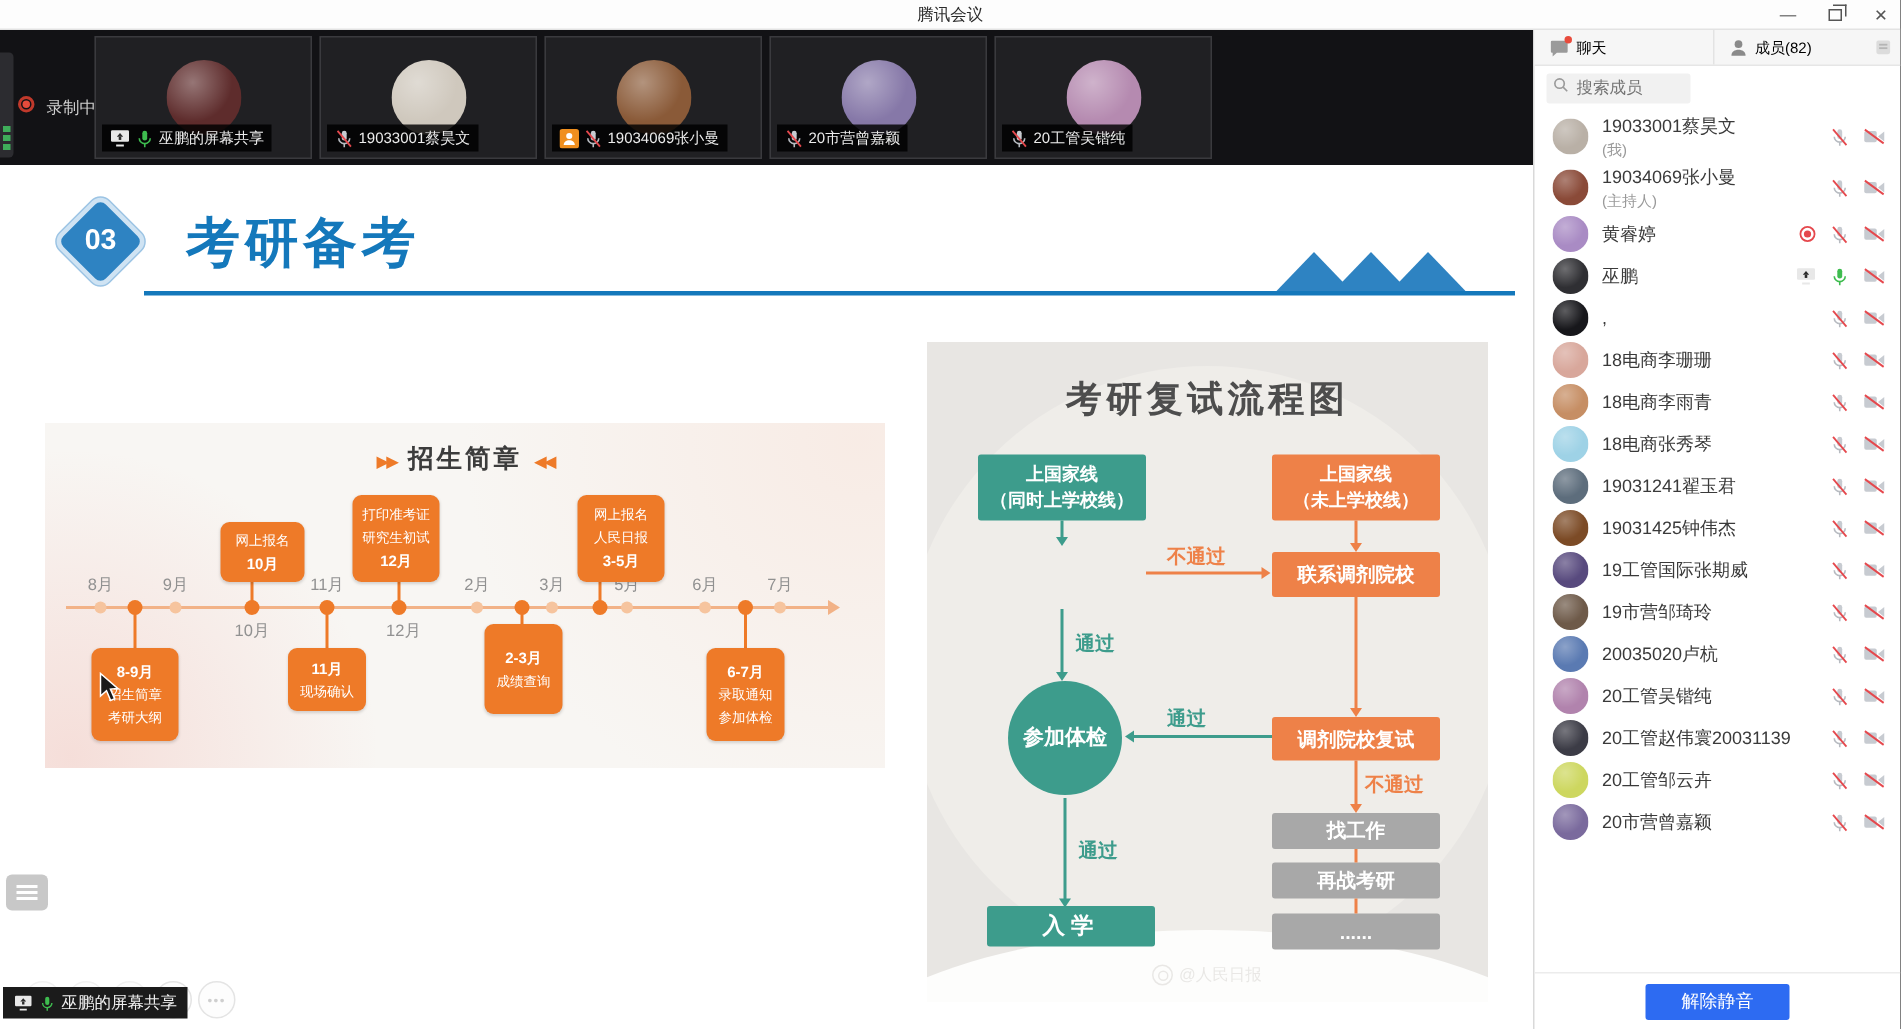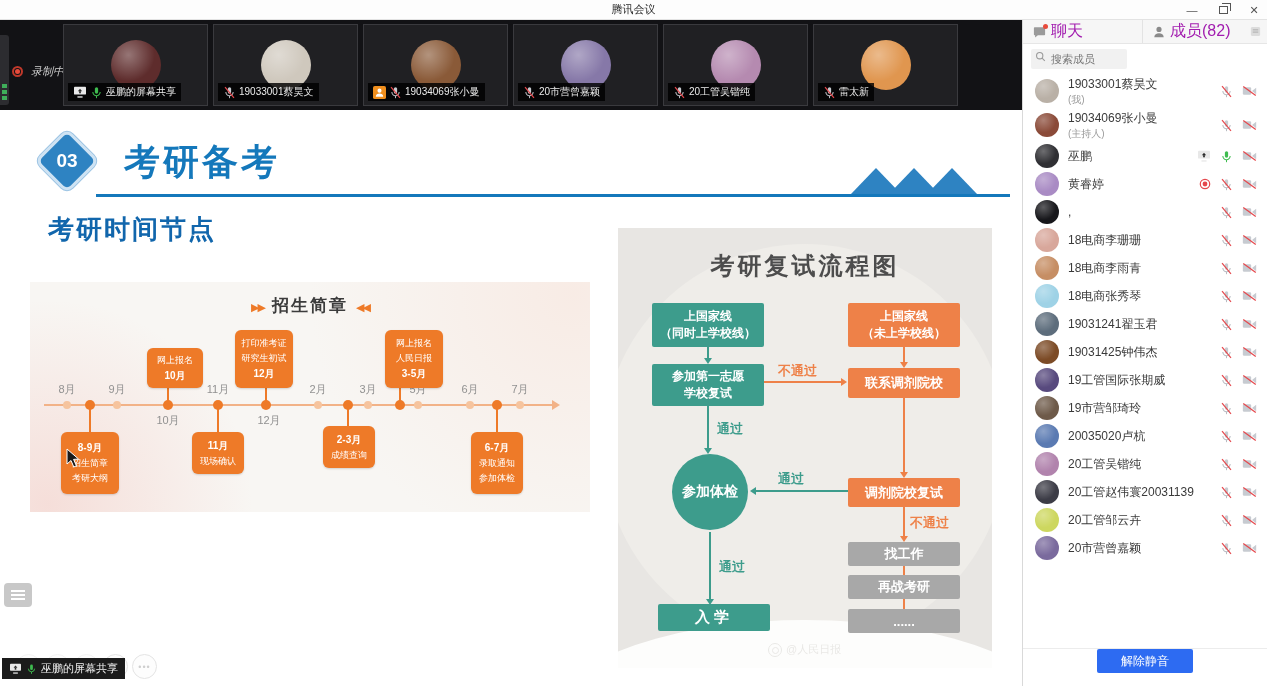--- a/index.html
+++ b/index.html
@@ -8,21 +8,21 @@
 
   
   .titlebar{position:absolute;left:0;top:0;width:1267px;height:20px;background:#fdfdfd;border-bottom:1px solid #e3e3e3;display:flex;align-items:center;justify-content:center;font-size:11px;color:#2b2b2b;}
   .win-controls{position:absolute;right:6px;top:0;height:20px;display:flex;align-items:center;gap:17px;color:#555;}
   .wc{width:14px;height:14px;display:flex;align-items:center;justify-content:center;font-size:11px;cursor:default;}
   .wc-restore{position:relative;width:9px;height:8px;border:1px solid #555;background:#fdfdfd;}
   .wc-restore::before{content:'';position:absolute;left:2px;top:-4px;width:8px;height:7px;border:1px solid #555;border-bottom:none;border-left:none;}
 
   
   .strip{position:absolute;left:0;top:20px;width:1022px;height:90px;background:#121215;}
-  .rec{position:absolute;left:12px;top:44px;display:flex;align-items:center;gap:8px;color:#cfcfcf;font-size:11px;font-style:italic;}
+  .rec{position:absolute;left:12px;top:44px;display:flex;align-items:flex-start;gap:8px;color:#cfcfcf;font-size:11px;}
   .rec-dot{width:11px;height:11px;border-radius:50%;border:2px solid #c0392b;display:flex;align-items:center;justify-content:center;}
   .rec-dot::after{content:'';width:5px;height:5px;border-radius:50%;background:#e74c3c;}
   .edge-widget{position:absolute;left:0;top:15px;width:9px;height:70px;background:#2c2c30;border-radius:0 3px 3px 0;}
   .edge-widget::after{content:'';position:absolute;left:2px;bottom:5px;width:5px;height:16px;background:linear-gradient(to top,#3fae5a 0 4px,#2c2c30 4px 6px,#3fae5a 6px 10px,#2c2c30 10px 12px,#3fae5a 12px 16px);}
   .tiles{position:absolute;left:63px;top:4px;display:flex;gap:5px;}
   .tile{position:relative;width:145px;height:82px;background:#202023;border:1px solid #3a3a3e;display:flex;align-items:center;justify-content:center;}
   .tile-avatar{width:50px;height:50px;border-radius:50%;}
   .tile-label{position:absolute;left:4px;bottom:4px;display:flex;align-items:center;gap:3px;background:rgba(0,0,0,.82);color:#ececec;font-size:10px;padding:2px 5px;white-space:nowrap;}
   .ic{display:inline-flex;align-items:center;}
 
@@ -83,21 +83,21 @@
   
   .fab-list{position:absolute;left:4px;top:473px;width:28px;height:24px;background:rgba(190,190,190,.85);border-radius:4px;display:flex;align-items:center;justify-content:center;}
   .fab-list::after{content:'';width:14px;height:10px;background:linear-gradient(#fff 0 2px,transparent 2px 4px,#fff 4px 6px,transparent 6px 8px,#fff 8px 10px);}
   .float-circles{position:absolute;left:16px;top:544px;display:flex;gap:4px;}
   .fcirc{width:25px;height:25px;border-radius:50%;border:1px solid #e4e4e4;background:#fdfdfd;display:flex;align-items:center;justify-content:center;color:#cfcfcf;}
   .fcirc.dim{opacity:.5;}
   .share-tag{position:absolute;left:2px;top:548px;display:flex;align-items:center;gap:4px;background:#1b1b1b;color:#f0f0f0;font-size:11px;padding:3px 7px;}
 
   
   .panel{position:absolute;left:1022px;top:20px;width:245px;height:666px;background:#fff;border-left:1px solid #d9d9d9;}
-  .tabbar{position:absolute;left:0;top:0;width:100%;height:24px;background:#f6f6f6;border-bottom:1px solid #e6e6e6;display:flex;align-items:center;font-size:16px;color:#a21caf;}
+  .tabbar{position:absolute;left:0;top:0;width:100%;height:24px;background:#f6f6f6;border-bottom:1px solid #e6e6e6;display:flex;align-items:center;font-size:10px;color:#000000;}
   .tab{display:flex;align-items:center;gap:5px;height:100%;padding:0 10px;cursor:default;}
   .tab-chat{width:120px;border-right:1px solid #e3e3e3;position:relative;}
   .tab-members{flex:1;}
   .tab-extra{width:24px;display:flex;align-items:center;justify-content:center;}
   .bubble-dot{position:absolute;left:20px;top:4px;width:5px;height:5px;border-radius:50%;background:#e84b3c;}
   .searchrow{position:absolute;left:0;top:24px;width:100%;height:30px;display:flex;align-items:center;padding:0 8px;}
   .search{width:96px;height:20px;background:#f1f1f1;border:none;border-radius:2px;font-size:11px;color:#444;padding:0 4px 0 20px;outline:none;}
   .search-ic{position:absolute;left:12px;top:31px;}
   .toast{position:absolute;left:105px;top:17px;width:140px;height:25px;background:#3c3c3c;border-radius:3px 0 0 3px;display:flex;align-items:center;gap:6px;padding:0 6px;color:#eaeaea;font-size:11px;z-index:5;}
   .toast-logo{margin-left:auto;position:relative;width:26px;height:16px;opacity:.8;}
@@ -105,21 +105,21 @@
   .toast-logo::before{left:2px;background:#4d4d4d;}
   .toast-logo::after{left:10px;background:#585858;}
   .mlist{position:absolute;left:0;top:54px;width:100%;height:574px;overflow:hidden;}
   .m-row{display:flex;align-items:center;height:28px;padding:0 10px 0 12px;}
   .m-row.two{height:34px;}
   .m-avatar{width:24px;height:24px;border-radius:50%;flex:none;margin-right:9px;display:flex;align-items:center;justify-content:center;color:#fff;font-size:8px;}
   .m-names{min-width:0;}
   .m-name{font-size:12px;color:#3a3a3a;white-space:nowrap;overflow:hidden;}
   .m-sub{font-size:10px;color:#9a9a9a;}
   .m-icons{margin-left:auto;display:flex;align-items:center;gap:9px;}
-  .pfooter{position:absolute;left:0;bottom:0;width:100%;height:38px;border-top:1px solid #ececec;display:flex;align-items:flex-start;justify-content:center;}
+  .pfooter{position:absolute;left:0;bottom:0;width:100%;height:38px;border-top:1px solid #ececec;display:flex;align-items:center;justify-content:center;}
   .unmute-btn{width:96px;height:24px;background:#2d6bf2;color:#fff;font-size:12px;border:none;border-radius:2px;cursor:pointer;font-family:inherit;}
 
   .cursor{position:absolute;left:66px;top:338px;z-index:9;}
 </style>
 </head>
 <body>
 
 <div class="app">
 
   <div class="titlebar">
@@ -217,49 +217,34 @@
               <svg width="13" height="13" viewBox="0 0 16 16">
                 <rect x="6" y="1.5" width="4" height="8" rx="2" fill="#c7cbd1"></rect>
                 <path d="M3.5 7.5a4.5 4.5 0 0 0 9 0" fill="none" stroke="#b7bbc1" stroke-width="1.3"></path>
                 <line x1="8" y1="12.3" x2="8" y2="15" stroke="#b7bbc1" stroke-width="1.3"></line>
                 <line x1="2.5" y1="1.5" x2="13.5" y2="14.5" stroke="#e5484d" stroke-width="1.5"></line>
               </svg>
             </span>
             <span>20工管吴锴纯</span>
        </div>
      </div>
-        <div class="tile">
-       <div class="tile-avatar" style="background:radial-gradient(circle at 35% 30%, rgba(255,255,255,.35), transparent 55%), #e0964f"></div>
-       <div class="tile-label">
-         <span class="ic">
-              <svg width="13" height="13" viewBox="0 0 16 16">
-                <rect x="6" y="1.5" width="4" height="8" rx="2" fill="#c7cbd1"></rect>
-                <path d="M3.5 7.5a4.5 4.5 0 0 0 9 0" fill="none" stroke="#b7bbc1" stroke-width="1.3"></path>
-                <line x1="8" y1="12.3" x2="8" y2="15" stroke="#b7bbc1" stroke-width="1.3"></line>
-                <line x1="2.5" y1="1.5" x2="13.5" y2="14.5" stroke="#e5484d" stroke-width="1.5"></line>
-              </svg>
-            </span>
-            <span>雷太新</span>
-       </div>
-     </div>
       </div>
   </div>
 
   <div class="slide">
     <div class="diamond">
         <span>03</span>
       </div>
     <div class="slide-title">考研备考</div>
     <div class="title-line"></div>
     <div class="mountains">
         <span class="mt"></span>
         <span class="mt"></span>
         <span class="mt"></span>
       </div>
-    <div class="subheading">考研时间节点</div>
 
     <div class="tl-panel">
       <div class="tl-head">
         <span class="tl-arrows">▶▶</span><span>招生简章</span><span class="tl-arrows">◀◀</span>
       </div>
       <div class="tl-line"></div>
       <div id="timeline">
           <div class="tl-month above" style="left:37px">8月</div>
           <div class="tl-month above" style="left:87px">9月</div>
           <div class="tl-month below" style="left:138px">10月</div>
@@ -306,21 +291,21 @@
        <div class="b">8-9月</div>
             <div class="">招生简章</div>
             <div class="">考研大纲</div>
      </div>
           <div class="tl-conn down" style="left:188px"></div>
      <div class="tl-ev" style="left:162px;top:150px;width:52px;height:42px">
        <div class="b">11月</div>
             <div class="">现场确认</div>
      </div>
           <div class="tl-conn down" style="left:318px"></div>
-     <div class="tl-ev" style="left:293px;top:144px;width:52px;height:42px">
+     <div class="tl-ev" style="left:293px;top:134px;width:52px;height:60px">
        <div class="b">2-3月</div>
             <div class="">成绩查询</div>
      </div>
           <div class="tl-conn down" style="left:467px"></div>
      <div class="tl-ev" style="left:441px;top:150px;width:52px;height:62px">
        <div class="b">6-7月</div>
             <div class="">录取通知</div>
             <div class="">参加体检</div>
      </div>
         </div>
@@ -331,24 +316,20 @@
       <div class="fc-white"></div>
       <div class="fc-title">考研复试流程图</div>
 
       <div class="fc-box fc-green" style="left:34px;top:75px;width:112px;height:44px;font-size:12px;">
         <div>上国家线</div>
           <div>（同时上学校线）</div>
       </div>
       <div class="fc-box fc-orange" style="left:230px;top:75px;width:112px;height:44px;font-size:12px;">
         <div>上国家线</div>
           <div>（未上学校线）</div>
-      </div>
-      <div class="fc-box fc-green" style="left:34px;top:136px;width:112px;height:42px;font-size:12px;">
-        <div>参加第一志愿</div>
-          <div>学校复试</div>
       </div>
       <div class="fc-box fc-orange" style="left:230px;top:140px;width:112px;height:30px;font-size:13px;">
         <div>联系调剂院校</div>
       </div>
       <div class="fc-circle-node" style="left:54px;top:226px;">
           <span>参加体检</span>
         </div>
       <div class="fc-box fc-orange" style="left:230px;top:250px;width:112px;height:29px;font-size:13px;">
         <div>调剂院校复试</div>
       </div>
@@ -497,20 +478,50 @@
             <span class="m-ic ic">
               <svg width="15" height="12" viewBox="0 0 18 14">
                 <rect x="1" y="2.5" width="10" height="9" rx="1.5" fill="#c7cbd1"></rect>
                 <path d="M12 7l5-4v8l-5-4z" fill="#c7cbd1"></path>
                 <line x1="1.5" y1="1.5" x2="16.5" y2="12.5" stroke="#e5484d" stroke-width="1.5"></line>
               </svg>
             </span>
        </div>
      </div>
         <div class="m-row">
+       <div class="m-avatar" style="background:radial-gradient(circle at 35% 30%, rgba(255,255,255,.3), transparent 55%), #a98bc4"></div>
+       <div class="m-names">
+         <div class="m-name">黄睿婷</div>
+
+       </div>
+       <div class="m-icons">
+         <span class="m-ic ic">
+              <svg width="12" height="12" viewBox="0 0 14 14">
+                <circle cx="7" cy="7" r="5.5" fill="none" stroke="#e5484d" stroke-width="1.4"></circle>
+                <circle cx="7" cy="7" r="2.8" fill="#e5484d"></circle>
+              </svg>
+            </span>
+            <span class="m-ic ic">
+              <svg width="13" height="13" viewBox="0 0 16 16">
+                <rect x="6" y="1.5" width="4" height="8" rx="2" fill="#c7cbd1"></rect>
+                <path d="M3.5 7.5a4.5 4.5 0 0 0 9 0" fill="none" stroke="#b7bbc1" stroke-width="1.3"></path>
+                <line x1="8" y1="12.3" x2="8" y2="15" stroke="#b7bbc1" stroke-width="1.3"></line>
+                <line x1="2.5" y1="1.5" x2="13.5" y2="14.5" stroke="#e5484d" stroke-width="1.5"></line>
+              </svg>
+            </span>
+            <span class="m-ic ic">
+              <svg width="15" height="12" viewBox="0 0 18 14">
+                <rect x="1" y="2.5" width="10" height="9" rx="1.5" fill="#c7cbd1"></rect>
+                <path d="M12 7l5-4v8l-5-4z" fill="#c7cbd1"></path>
+                <line x1="1.5" y1="1.5" x2="16.5" y2="12.5" stroke="#e5484d" stroke-width="1.5"></line>
+              </svg>
+            </span>
+       </div>
+     </div>
+        <div class="m-row">
        <div class="m-avatar" style="background:radial-gradient(circle at 35% 30%, rgba(255,255,255,.3), transparent 55%), #2f2f33"></div>
        <div class="m-names">
          <div class="m-name">巫鹏</div>
 
        </div>
        <div class="m-icons">
          <span class="m-ic ic">
               <svg width="14" height="12" viewBox="0 0 16 14">
                 <rect x="1" y="1" width="14" height="9" rx="1" fill="#e8e8e8"></rect>
                 <path d="M8 3.2 10.5 6h-5z" fill="#2a2a2a"></path>
@@ -528,50 +539,20 @@
             <span class="m-ic ic">
               <svg width="15" height="12" viewBox="0 0 18 14">
                 <rect x="1" y="2.5" width="10" height="9" rx="1.5" fill="#c7cbd1"></rect>
                 <path d="M12 7l5-4v8l-5-4z" fill="#c7cbd1"></path>
                 <line x1="1.5" y1="1.5" x2="16.5" y2="12.5" stroke="#e5484d" stroke-width="1.5"></line>
               </svg>
             </span>
        </div>
      </div>
         <div class="m-row">
-       <div class="m-avatar" style="background:radial-gradient(circle at 35% 30%, rgba(255,255,255,.3), transparent 55%), #a98bc4"></div>
-       <div class="m-names">
-         <div class="m-name">黄睿婷</div>
-
-       </div>
-       <div class="m-icons">
-         <span class="m-ic ic">
-              <svg width="12" height="12" viewBox="0 0 14 14">
-                <circle cx="7" cy="7" r="5.5" fill="none" stroke="#e5484d" stroke-width="1.4"></circle>
-                <circle cx="7" cy="7" r="2.8" fill="#e5484d"></circle>
-              </svg>
-            </span>
-            <span class="m-ic ic">
-              <svg width="13" height="13" viewBox="0 0 16 16">
-                <rect x="6" y="1.5" width="4" height="8" rx="2" fill="#c7cbd1"></rect>
-                <path d="M3.5 7.5a4.5 4.5 0 0 0 9 0" fill="none" stroke="#b7bbc1" stroke-width="1.3"></path>
-                <line x1="8" y1="12.3" x2="8" y2="15" stroke="#b7bbc1" stroke-width="1.3"></line>
-                <line x1="2.5" y1="1.5" x2="13.5" y2="14.5" stroke="#e5484d" stroke-width="1.5"></line>
-              </svg>
-            </span>
-            <span class="m-ic ic">
-              <svg width="15" height="12" viewBox="0 0 18 14">
-                <rect x="1" y="2.5" width="10" height="9" rx="1.5" fill="#c7cbd1"></rect>
-                <path d="M12 7l5-4v8l-5-4z" fill="#c7cbd1"></path>
-                <line x1="1.5" y1="1.5" x2="16.5" y2="12.5" stroke="#e5484d" stroke-width="1.5"></line>
-              </svg>
-            </span>
-       </div>
-     </div>
-        <div class="m-row">
        <div class="m-avatar" style="background:radial-gradient(circle at 35% 30%, rgba(255,255,255,.3), transparent 55%), #17171b"></div>
        <div class="m-names">
          <div class="m-name">,</div>
 
        </div>
        <div class="m-icons">
          <span class="m-ic ic">
               <svg width="13" height="13" viewBox="0 0 16 16">
                 <rect x="6" y="1.5" width="4" height="8" rx="2" fill="#c7cbd1"></rect>
                 <path d="M3.5 7.5a4.5 4.5 0 0 0 9 0" fill="none" stroke="#b7bbc1" stroke-width="1.3"></path>

